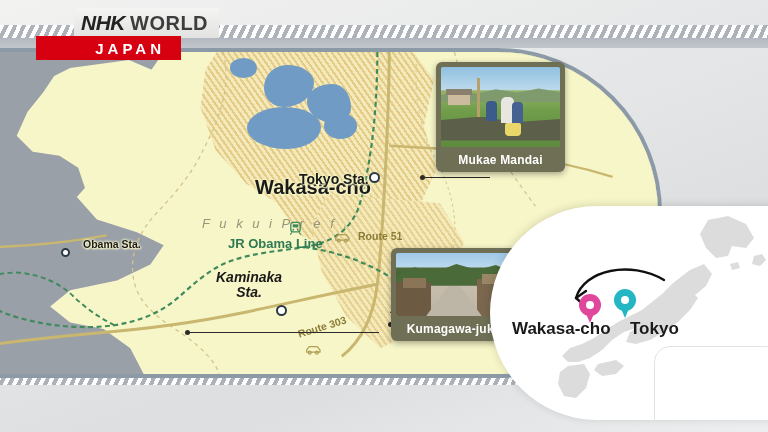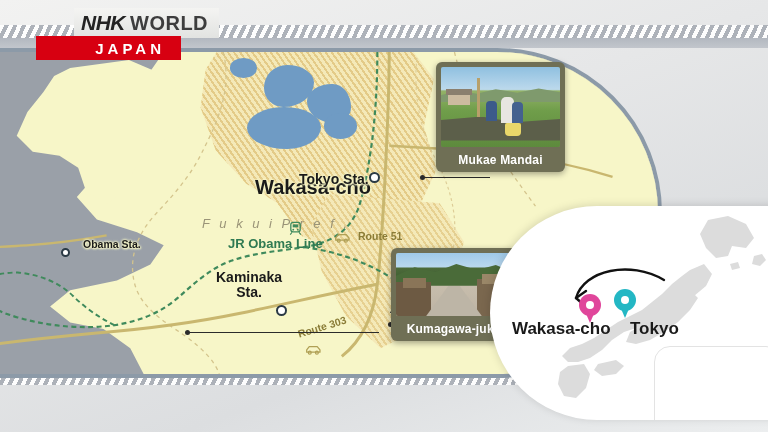--- a/index.html
+++ b/index.html
@@ -333,21 +333,21 @@
     <div class="place big" style="left:265px;top:124px;">Wakasa-cho</div>
 
     <div class="pref-label" style="left:212px;top:164px;">F u k u i   P r e f .</div>
 
     <div class="place mid" style="left:309px;top:119px;">Tokyo Sta.</div>
     <div class="sta" style="left:379px;top:120px;"></div>
 
     <div class="place sm" style="left:93px;top:180px;margin-top:6px;">Obama Sta.</div>
     <div class="sta sm" style="left:71px;top:196px;"></div>
 
-    <div class="place mid two" style="left:226px;top:218px;">
+    <div class="place mid two" style="left:226px;top:218px;font-style:italic;">
       <span>Kaminaka</span><br>
       <span>Sta.</span>
     </div>
     <div class="sta" style="left:286px;top:253px;"></div>
 
     <div class="glyph train" style="left:298px;top:169px;">
       <svg width="15" height="15" viewBox="0 0 16 16">
         <rect x="3" y="1.5" width="10" height="10" rx="2.4" fill="none" stroke="#3f8a5c" stroke-width="1.4"></rect>
         <rect x="5" y="3.6" width="6" height="3.2" fill="#3f8a5c"></rect>
         <circle cx="5.6" cy="9.2" r="1" fill="#3f8a5c"></circle>

